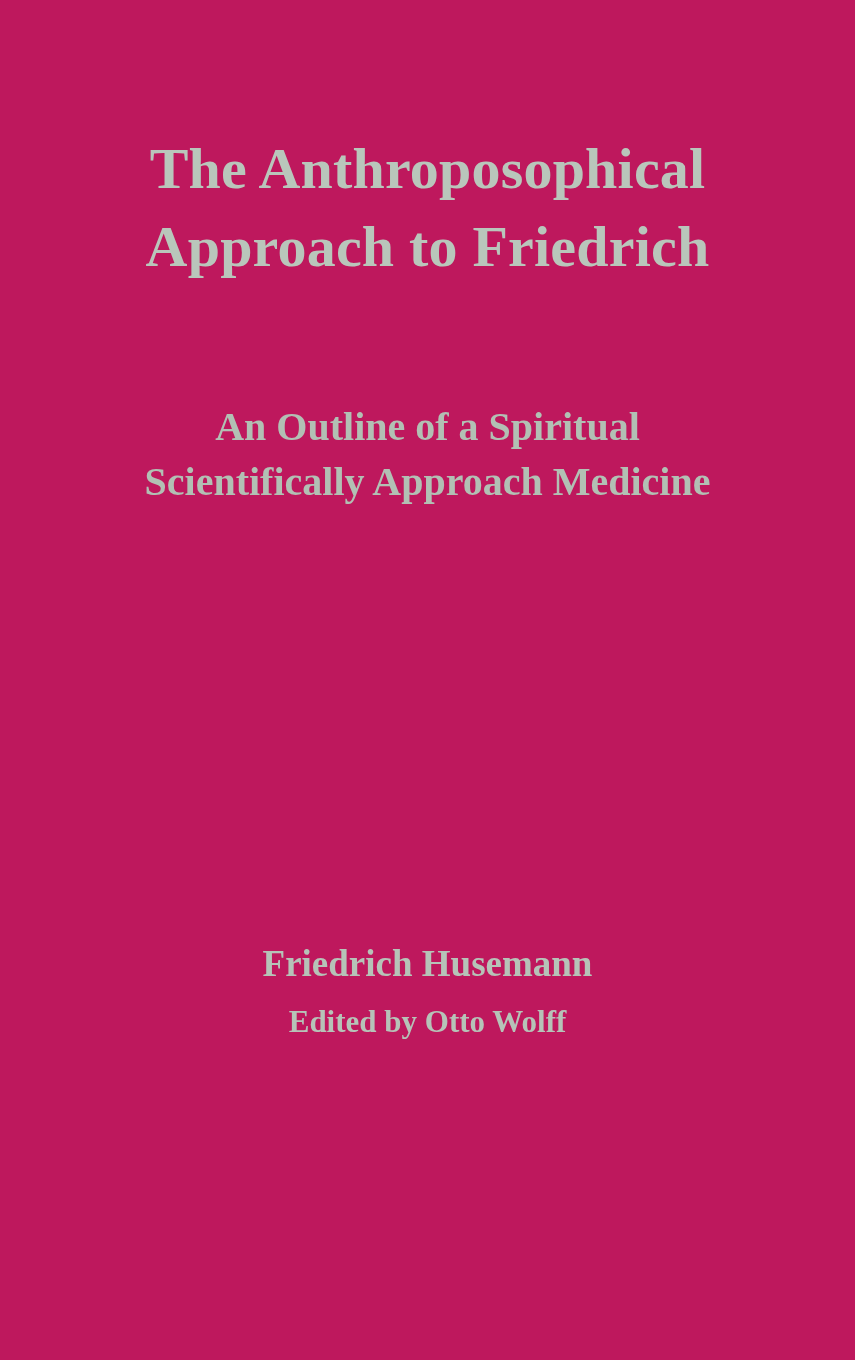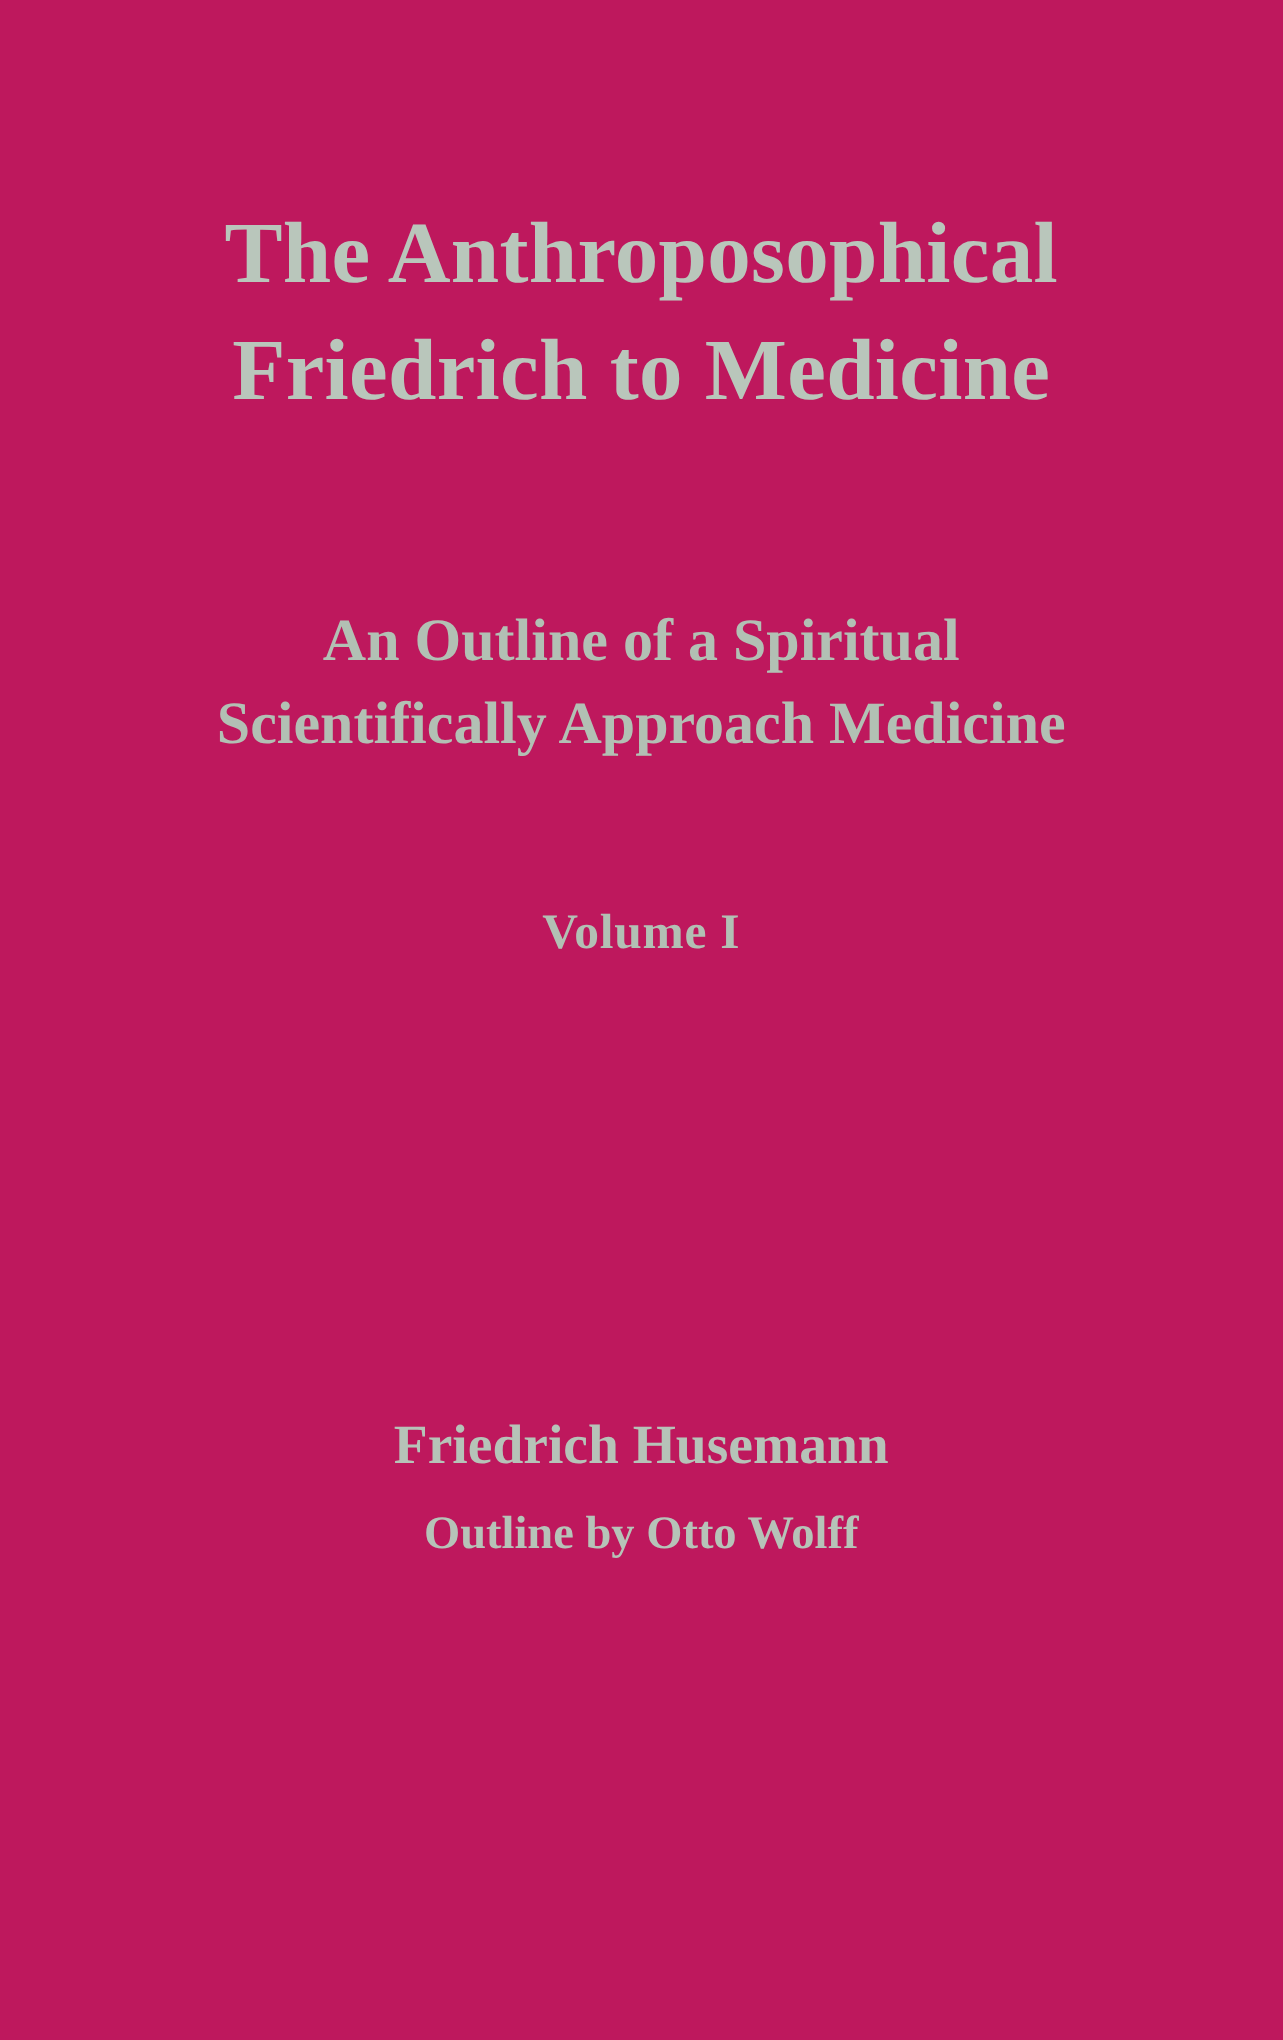--- a/index.html
+++ b/index.html
@@ -94,34 +94,31 @@
 </style>
 </head>
 <body>
 
 <div class="book-cover">
   <div class="cover-inner">
 
     <div class="title-block">
       <h1 class="main-title">
         <span>The Anthroposophical</span><br>
-        <span>Friedrich to Medicine</span>
+        <span>Approach to Friedrich</span>
       </h1>
     </div>
 
     <div class="subtitle-block">
       <p class="subtitle">
         <span>An Outline of a Spiritual</span><br>
         <span>Scientifically Approach Medicine</span>
       </p>
     </div>
 
-    <div class="volume-block">
-      <p class="volume">Volume I</p>
-    </div>
 
     <div class="author-block">
       <p class="author-name">Friedrich Husemann</p>
-      <p class="editor-line">Outline by Otto Wolff</p>
+      <p class="editor-line">Edited by Otto Wolff</p>
     </div>
 
   </div>
 </div>
 
 </body></html>

